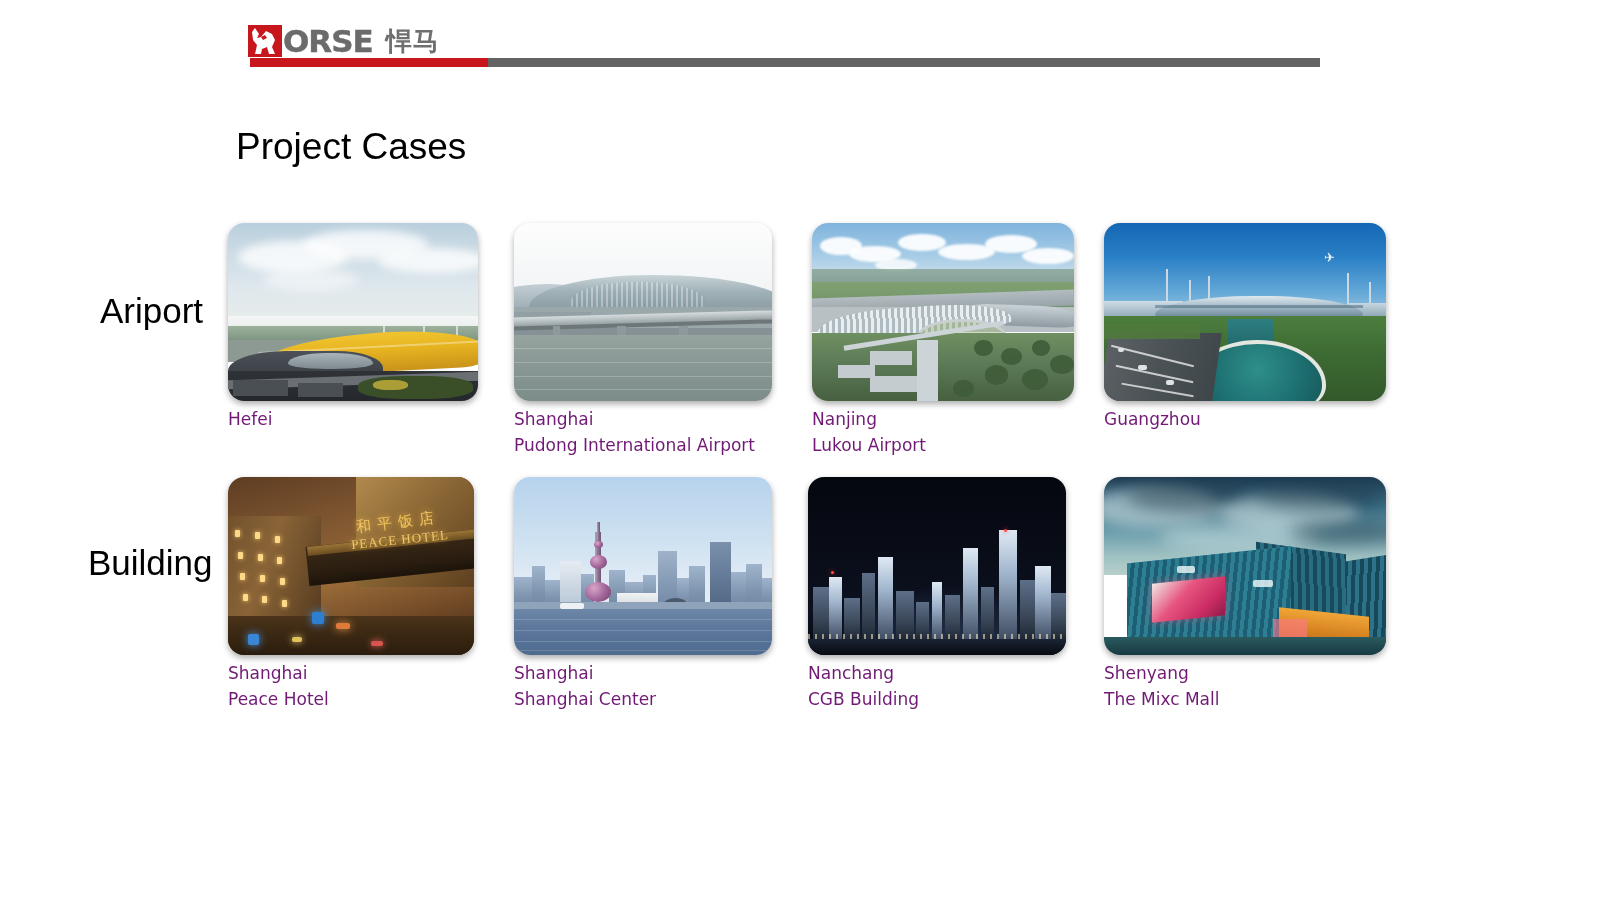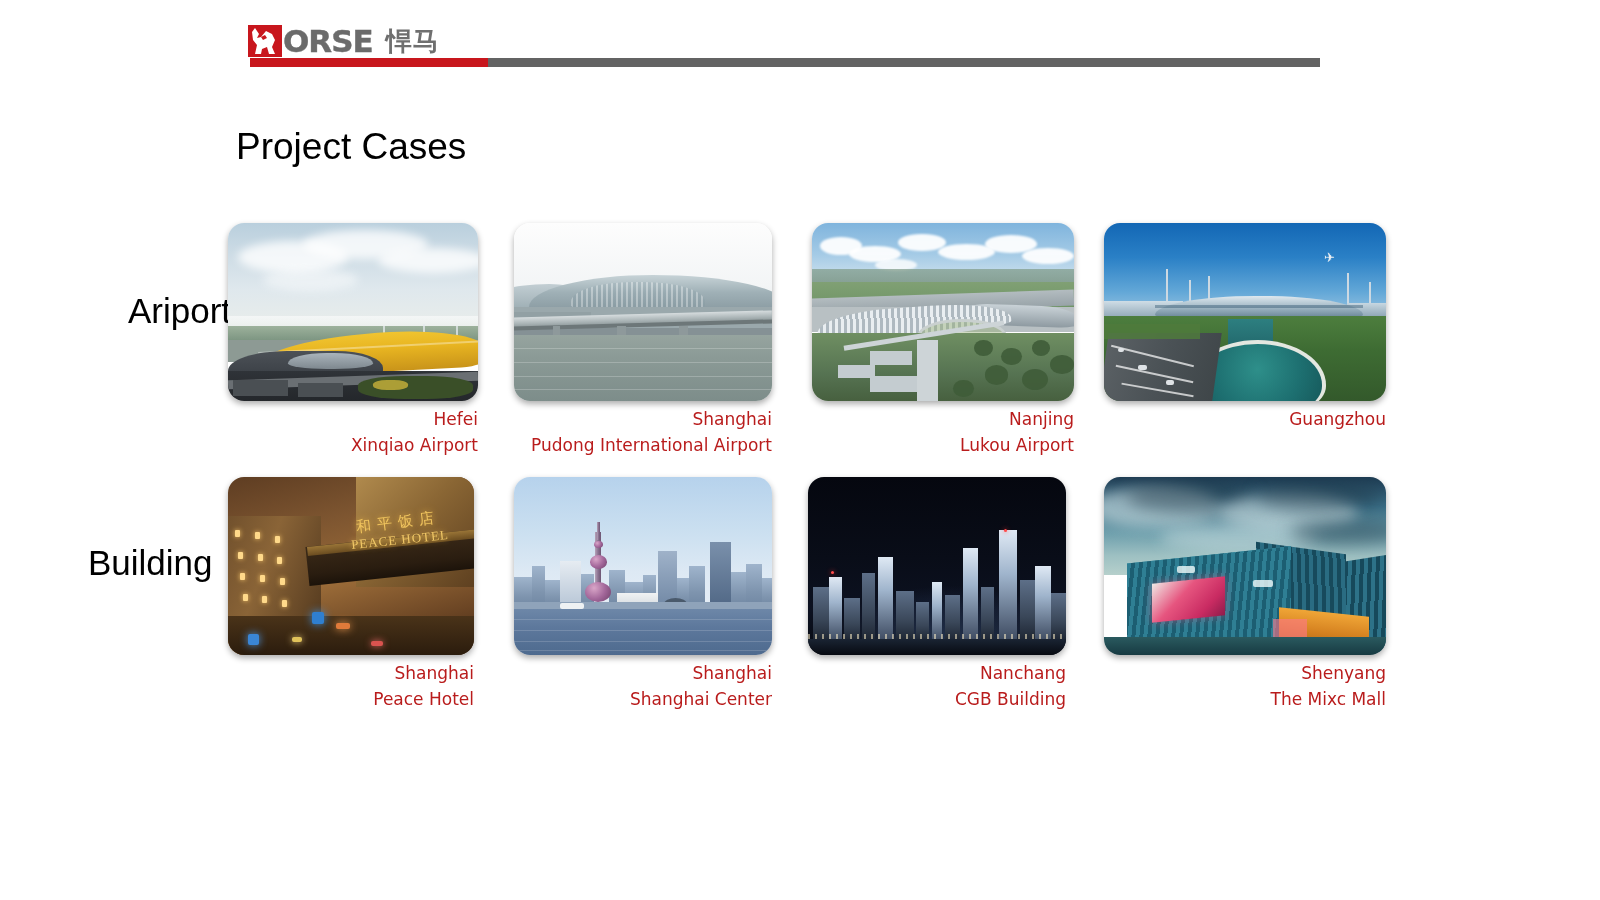--- a/index.html
+++ b/index.html
@@ -40,38 +40,38 @@
     font-family:"Liberation Sans", sans-serif;
     font-size:37px;color:#000;letter-spacing:0px;white-space:nowrap;
   }
 
   
   .row-label{
     position:absolute;
     font-family:"Liberation Sans", sans-serif;
     font-size:35px;color:#000;white-space:nowrap;
   }
-  .row-label.r1{left:100px;top:291px;margin-left:28px;}
+  .row-label.r1{left:100px;top:291px;}
   .row-label.r2{left:88px;top:543px;}
 
   
   .card{position:absolute;}
   .photo{
     position:absolute;left:0;top:0;
     border-radius:16px;
     overflow:hidden;
     box-shadow:0 3px 6px rgba(0,0,0,.33);
     background:#fff;
   }
   .photo .scene{position:absolute;left:0;top:0;width:100%;height:100%;}
   .caption{
     position:absolute;left:0;width:100%;
-    text-align:right;
+    text-align:left;
     font-family:"DejaVu Sans", sans-serif;
-    font-size:17px;color:#b91c1c;line-height:26px;
+    font-size:17px;color:#701a75;line-height:26px;
     white-space:nowrap;
   }
   .caption .l2{display:block;}
 
   
   .lyr{position:absolute;}
 
   
   .hf-sky{left:0;top:0;width:100%;height:68%;
     background:linear-gradient(180deg,#b9cfdd 0%,#cfdde6 28%,#dfe8ed 55%,#e7eceb 80%,#dfe6e0 100%);}
@@ -291,21 +291,20 @@
         <div class="lyr hf-ground"></div>
         <div class="lyr hf-road"></div>
         <div class="lyr hf-lot" style="left:2%;top:88%;width:22%;height:9%;"></div>
         <div class="lyr hf-lot" style="left:28%;top:90%;width:18%;height:8%;"></div>
         <div class="lyr" style="left:52%;top:86%;width:46%;height:13%;background:#3a4f28;border-radius:40%;"></div>
         <div class="lyr" style="left:58%;top:88%;width:14%;height:6%;background:#c9b23a;border-radius:40%;opacity:.8;"></div>
       </div>
     </div>
     <div class="caption" style="top:183px;">
       <span>Hefei</span>
-      <span class="l2">Xinqiao Airport</span>
     </div>
   </div>
 
   <div class="card" style="left:514px;top:223px;width:258px;">
     <div class="photo" style="width:258px;height:178px;">
       <div class="scene">
         <div class="lyr pd-sky"></div>
         <div class="lyr pd-low"></div>
         <div class="lyr pd-term2"></div>
         <div class="lyr pd-term"></div>

